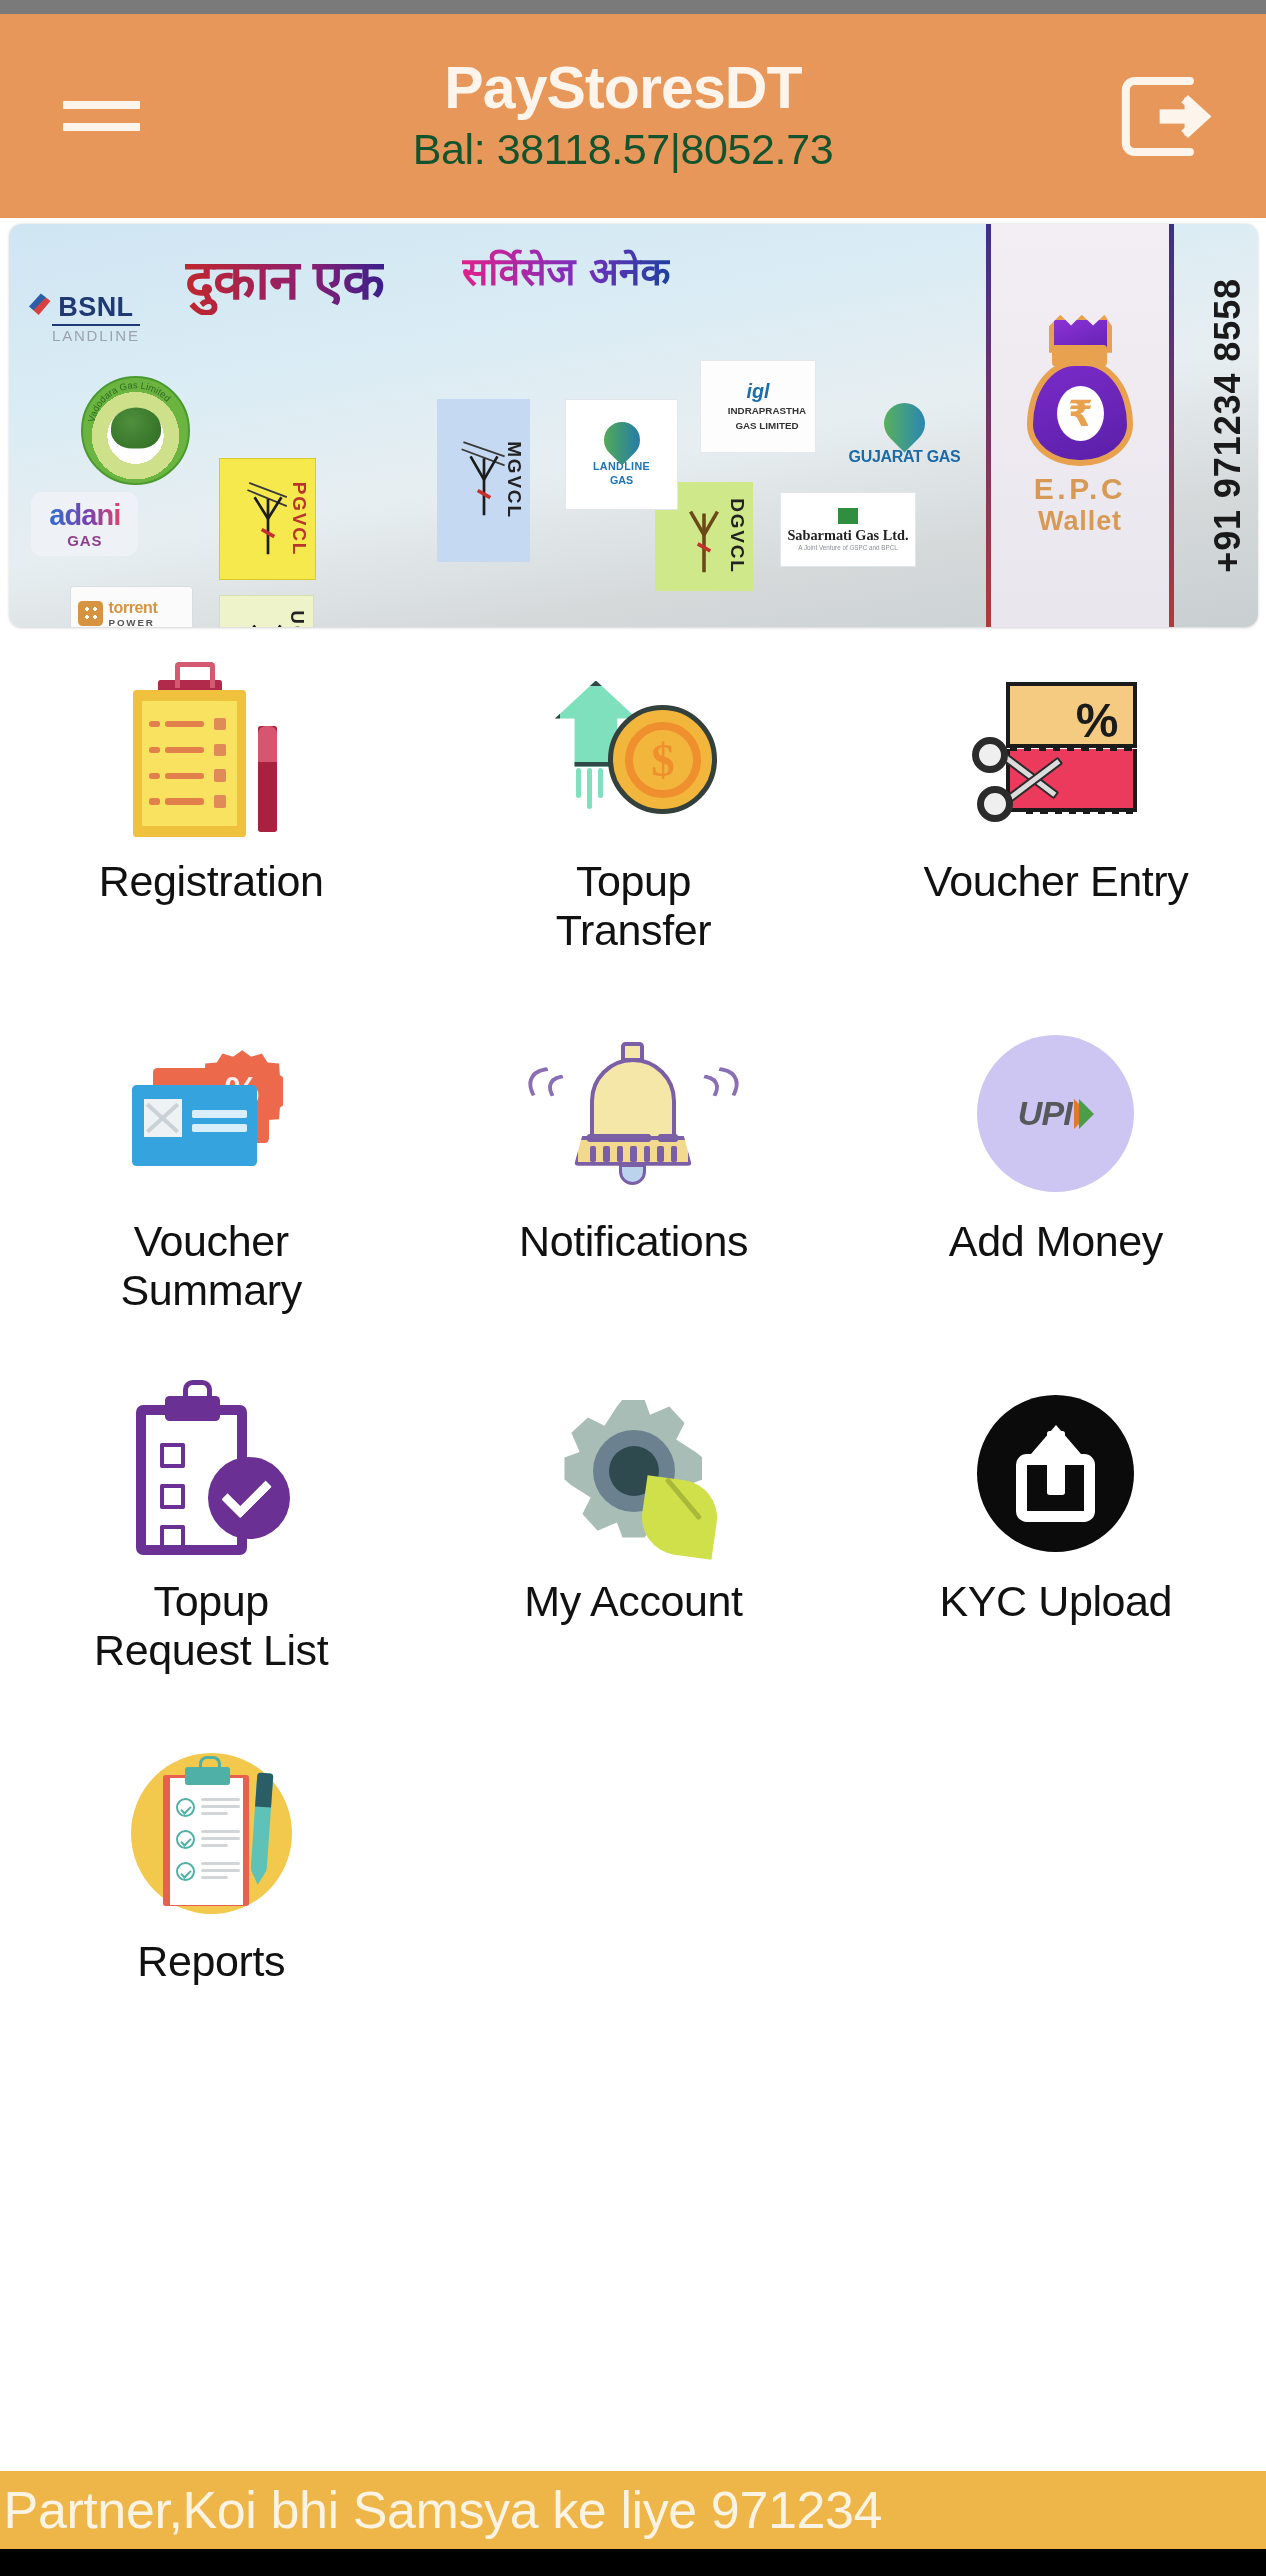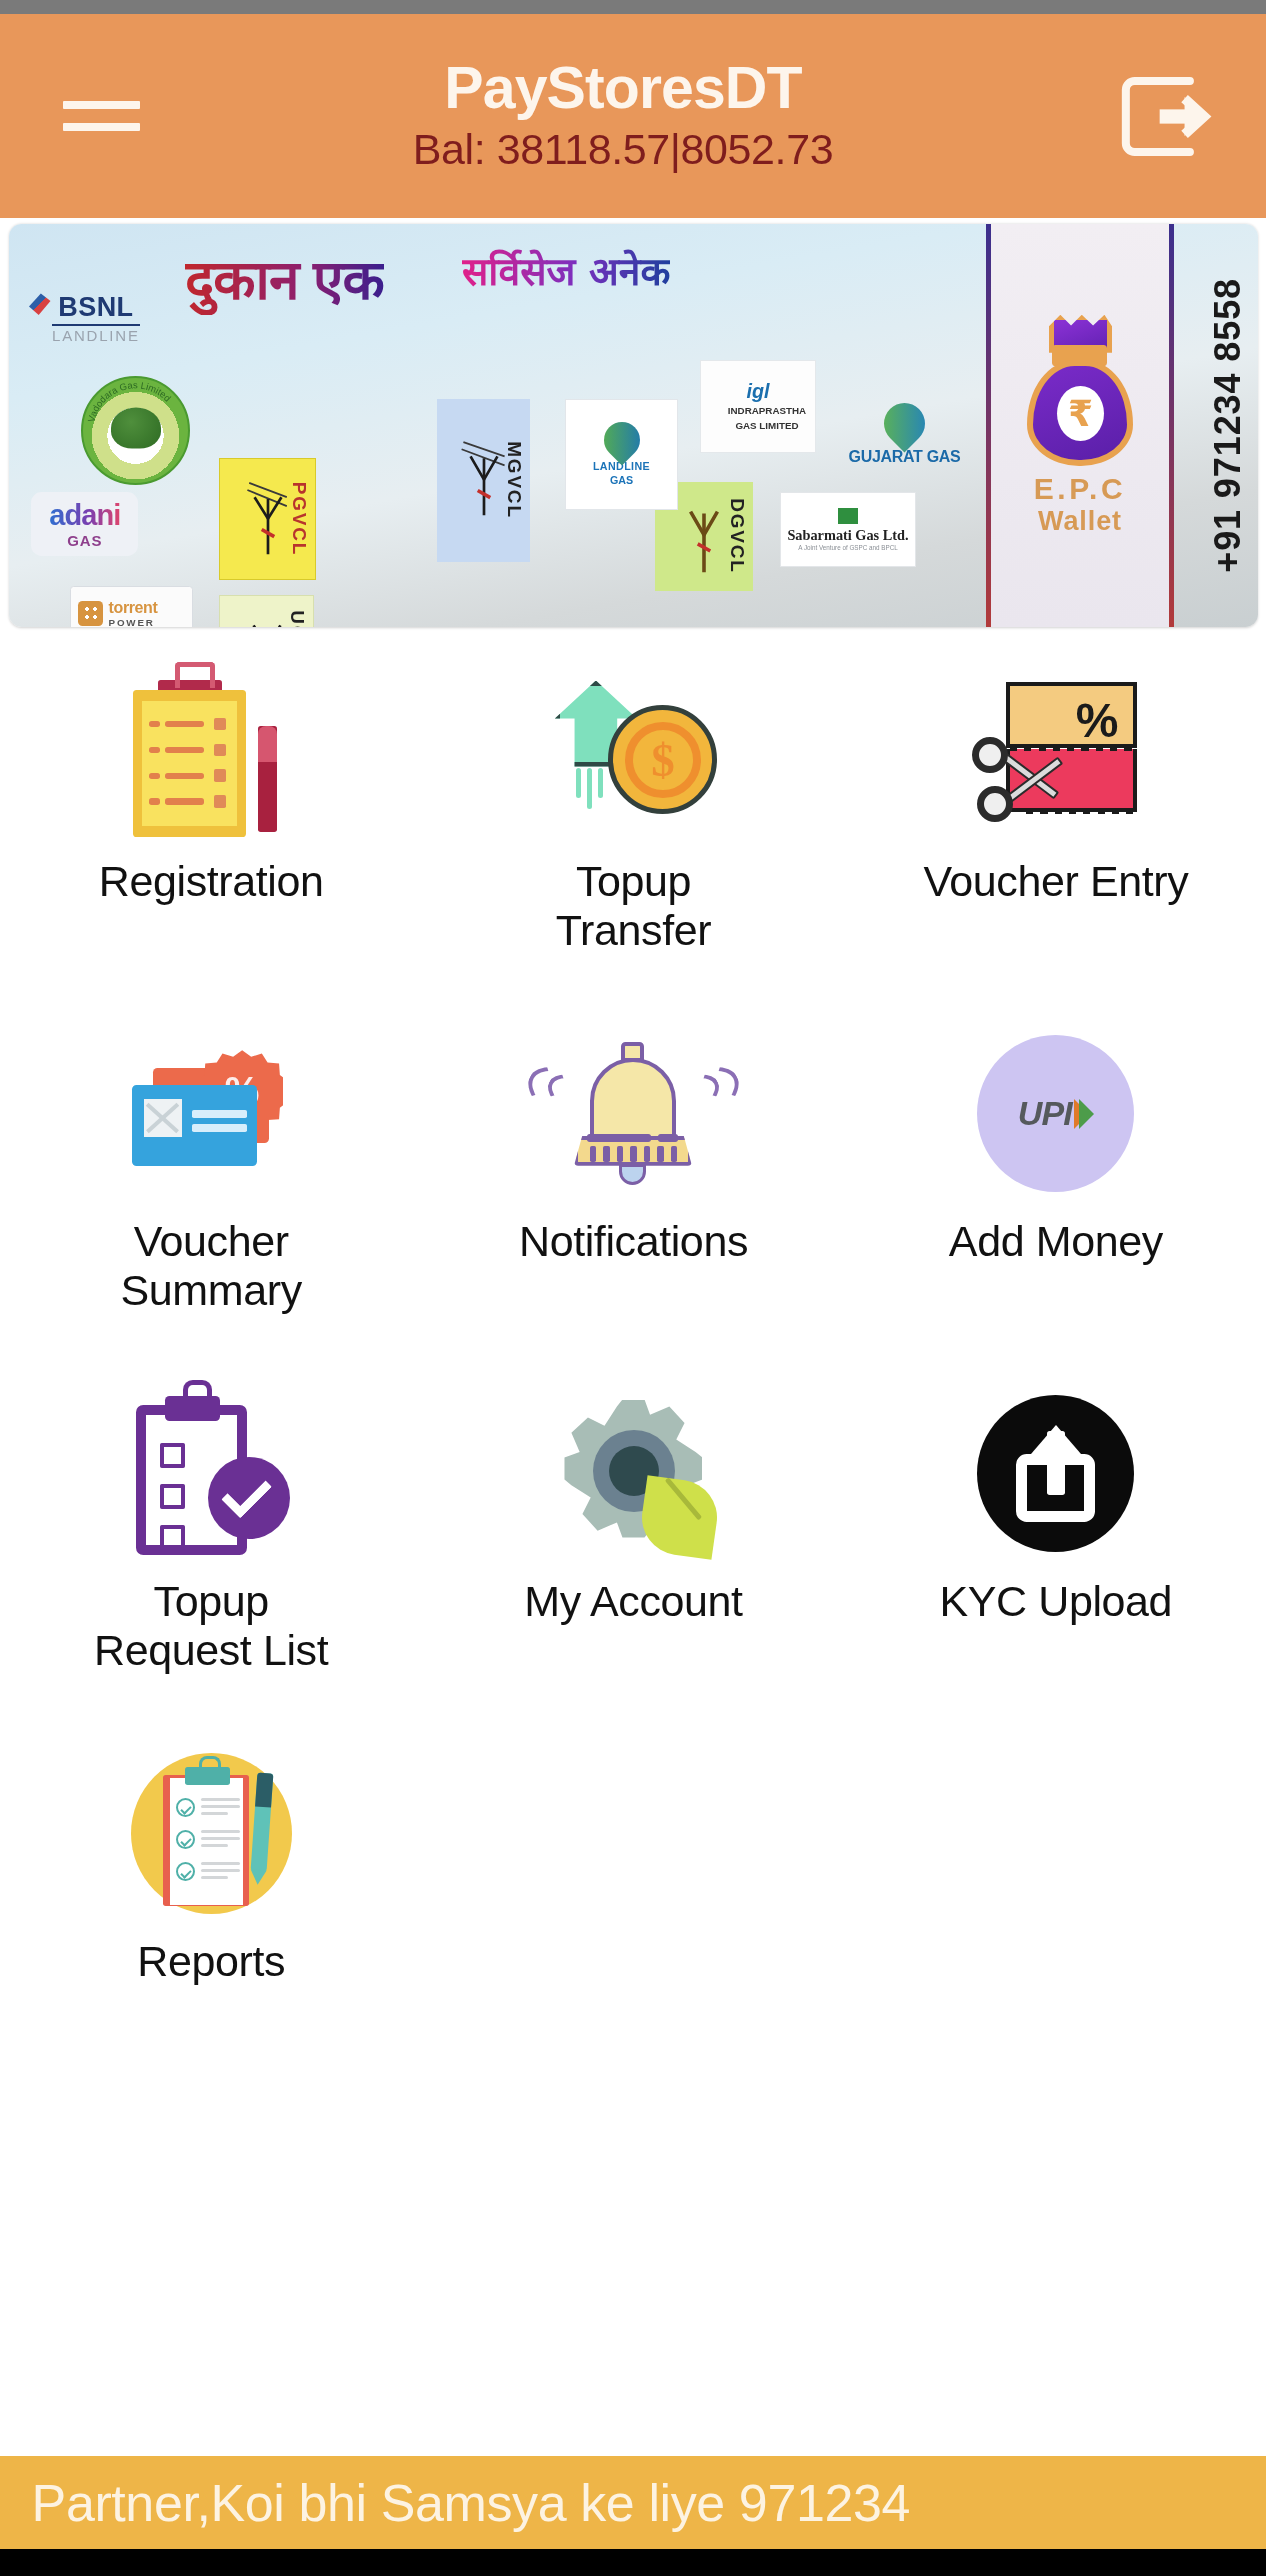--- a/index.html
+++ b/index.html
@@ -39,21 +39,21 @@
   .header-center{
     flex:1; display:flex; flex-direction:column;
     align-items:center; justify-content:center;
     margin-left:-9px;
   }
   .app-title{
     font-size:59px; font-weight:bold; color:#fdf5ec;
     letter-spacing:-0.9px; line-height:1.05;
   }
   .app-balance{
-    font-size:43px; color:#7f1d1d; margin-top:5.4px;
+    font-size:43px; color:#14532d; margin-top:5.4px;
     letter-spacing:-0.4px;
   }
   .logout-btn{
     width:100px; height:89px;
     margin-right:27px;
     position:relative; cursor:pointer;
   }
 
   
   .banner{
@@ -669,25 +669,24 @@
     position:absolute; left:61px; top:100px; width:18px; height:19.7px;
     background:#a8c6f7; border-radius:0 0 9.8px 9.8px;
   }
   .ic-sup .mic{
     position:absolute; left:50px; bottom:1.8px; width:32px; height:18px;
     border:6.3px solid #b32fe0; border-radius:8px;
   }
 
   
   .marquee{
-    position:absolute; left:0; bottom:27px; width:100%; height:93px;
+    position:absolute; left:0; bottom:27px; width:100%; height:78px;
     background:#eeb548;
     display:flex; align-items:center;
     overflow:hidden;
-    padding-left:28px;
   }
   .marquee span{
     font-size:52px; color:#fdf3e2; white-space:nowrap;
     padding-left:3.6px; letter-spacing:-0.4px;
   }
   .navbar{
     position:absolute; left:0; bottom:0; width:100%; height:27px;
     background:#000;
   }
 </style>

